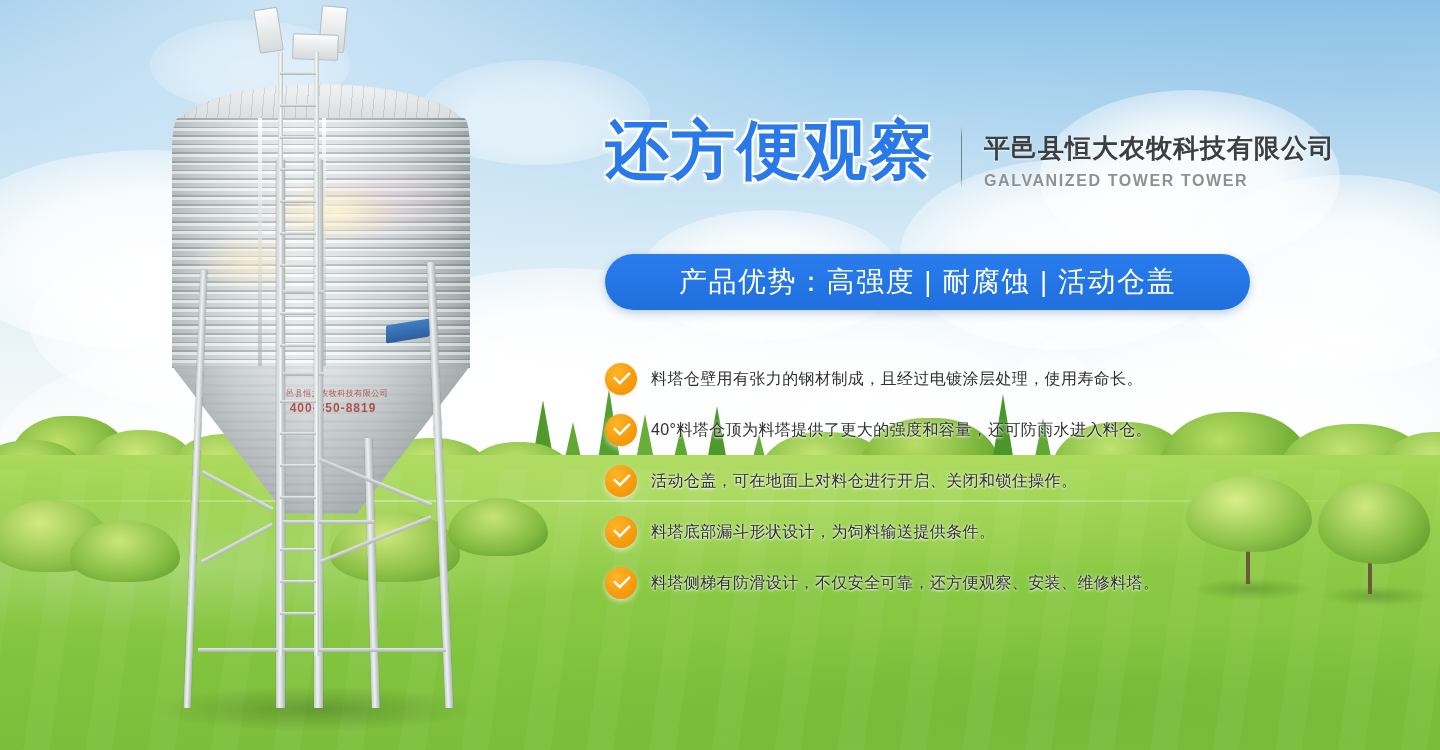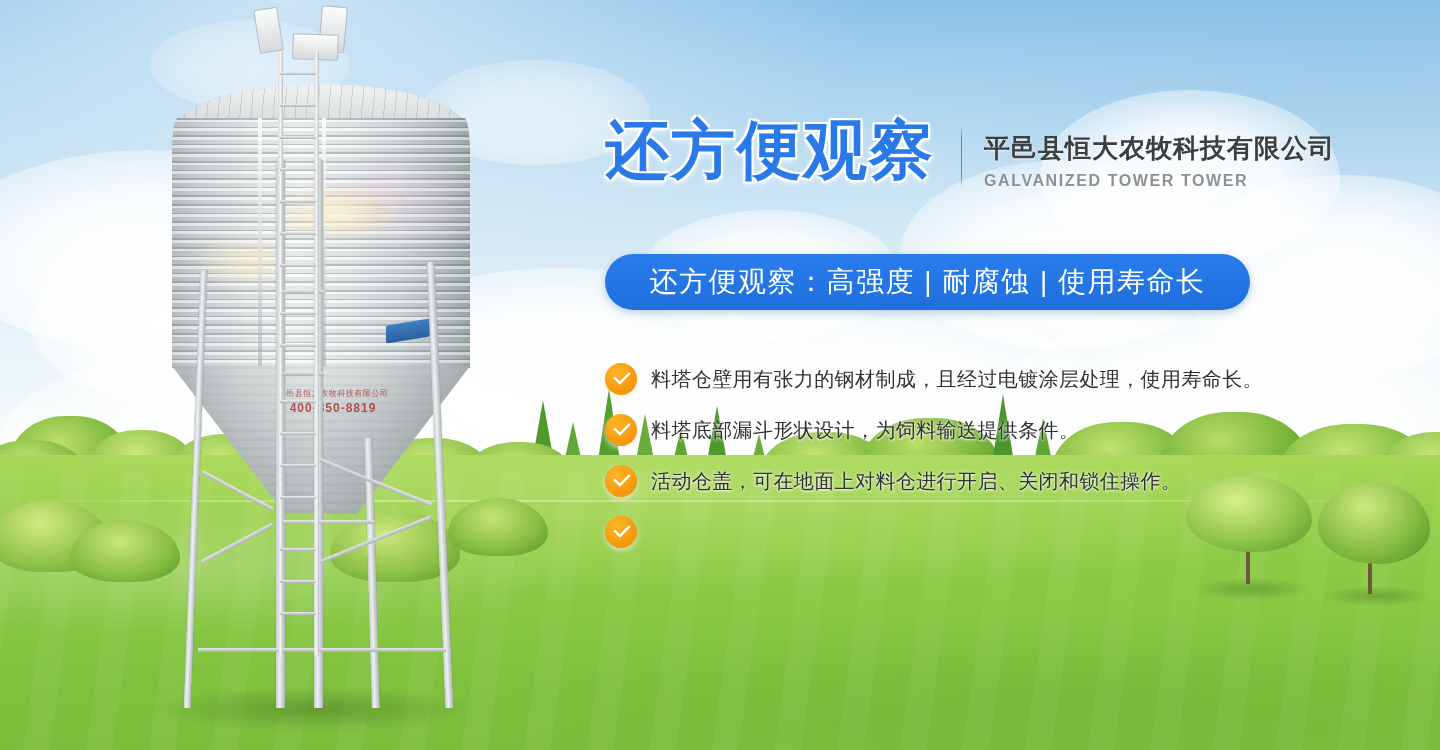--- a/index.html
+++ b/index.html
@@ -317,21 +317,21 @@
     position:absolute;
     left:9px; top:8px;
     width:13px; height:7px;
     border-left:3px solid #fff;
     border-bottom:3px solid #fff;
     transform:rotate(-45deg);
     border-radius:1px;
   }
   .feature-text {
     margin-left:14px;
-    font-size:20px;
+    font-size:16px;
     color:#303030;
     letter-spacing:.4px;
     white-space:nowrap;
     text-shadow:0 1px 2px rgba(255,255,255,.9), 0 0 4px rgba(255,255,255,.75);
   }
 </style>
 </head>
 <body>
 
 <div class="banner">
@@ -470,35 +470,40 @@
     <div class="headline-row">
       <div class="headline">还方便观察</div>
       <div class="divider"></div>
       <div class="company-block">
         <div class="company-name">平邑县恒大农牧科技有限公司</div>
         <div class="company-en">GALVANIZED TOWER TOWER</div>
       </div>
     </div>
 
     <div class="advantage-pill">
-      <span>还方便观察：高强度 | 耐腐蚀 | 使用寿命长</span>
+      <span>产品优势：高强度 | 耐腐蚀 | 活动仓盖</span>
     </div>
 
     <div class="features">
       <div class="feature">
         <div class="check"></div>
         <div class="feature-text">料塔仓壁用有张力的钢材制成，且经过电镀涂层处理，使用寿命长。</div>
       </div>
       <div class="feature">
         <div class="check"></div>
-        <div class="feature-text">料塔底部漏斗形状设计，为饲料输送提供条件。</div>
+        <div class="feature-text">40°料塔仓顶为料塔提供了更大的强度和容量，还可防雨水进入料仓。</div>
       </div>
       <div class="feature">
         <div class="check"></div>
         <div class="feature-text">活动仓盖，可在地面上对料仓进行开启、关闭和锁住操作。</div>
       </div>
       <div class="feature">
         <div class="check"></div>
+        <div class="feature-text">料塔底部漏斗形状设计，为饲料输送提供条件。</div>
+      </div>
+      <div class="feature">
+        <div class="check"></div>
+        <div class="feature-text">料塔侧梯有防滑设计，不仅安全可靠，还方便观察、安装、维修料塔。</div>
       </div>
     </div>
 
   </div>
 </div>
 
 </body></html>

